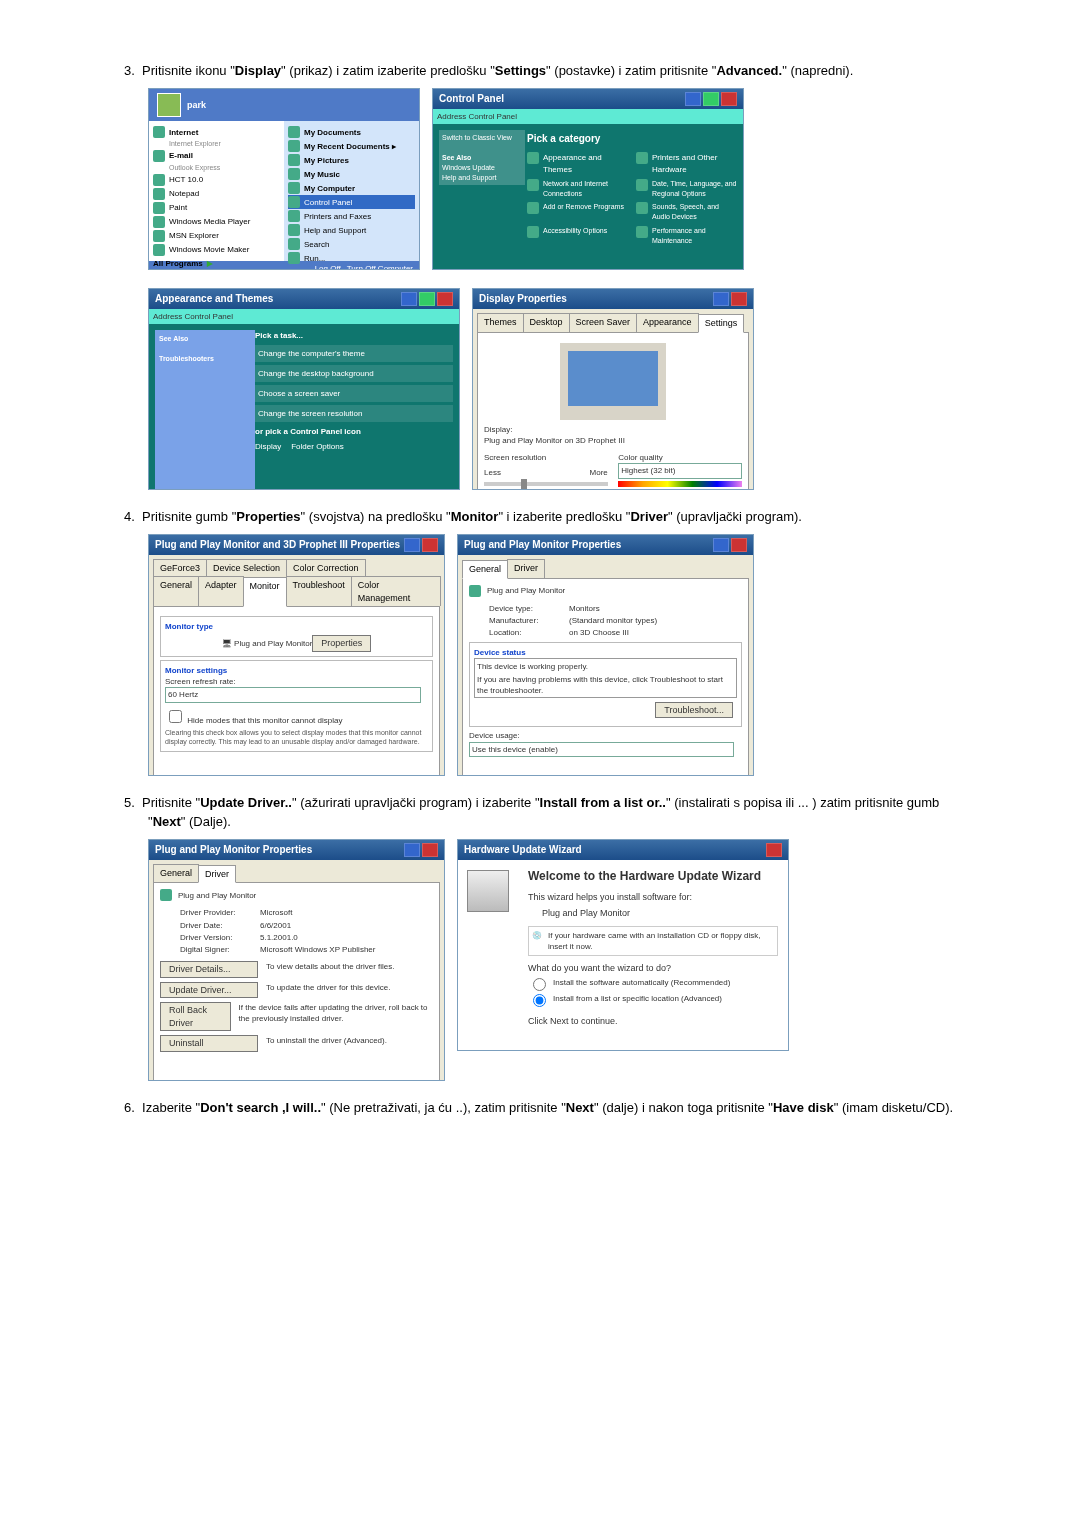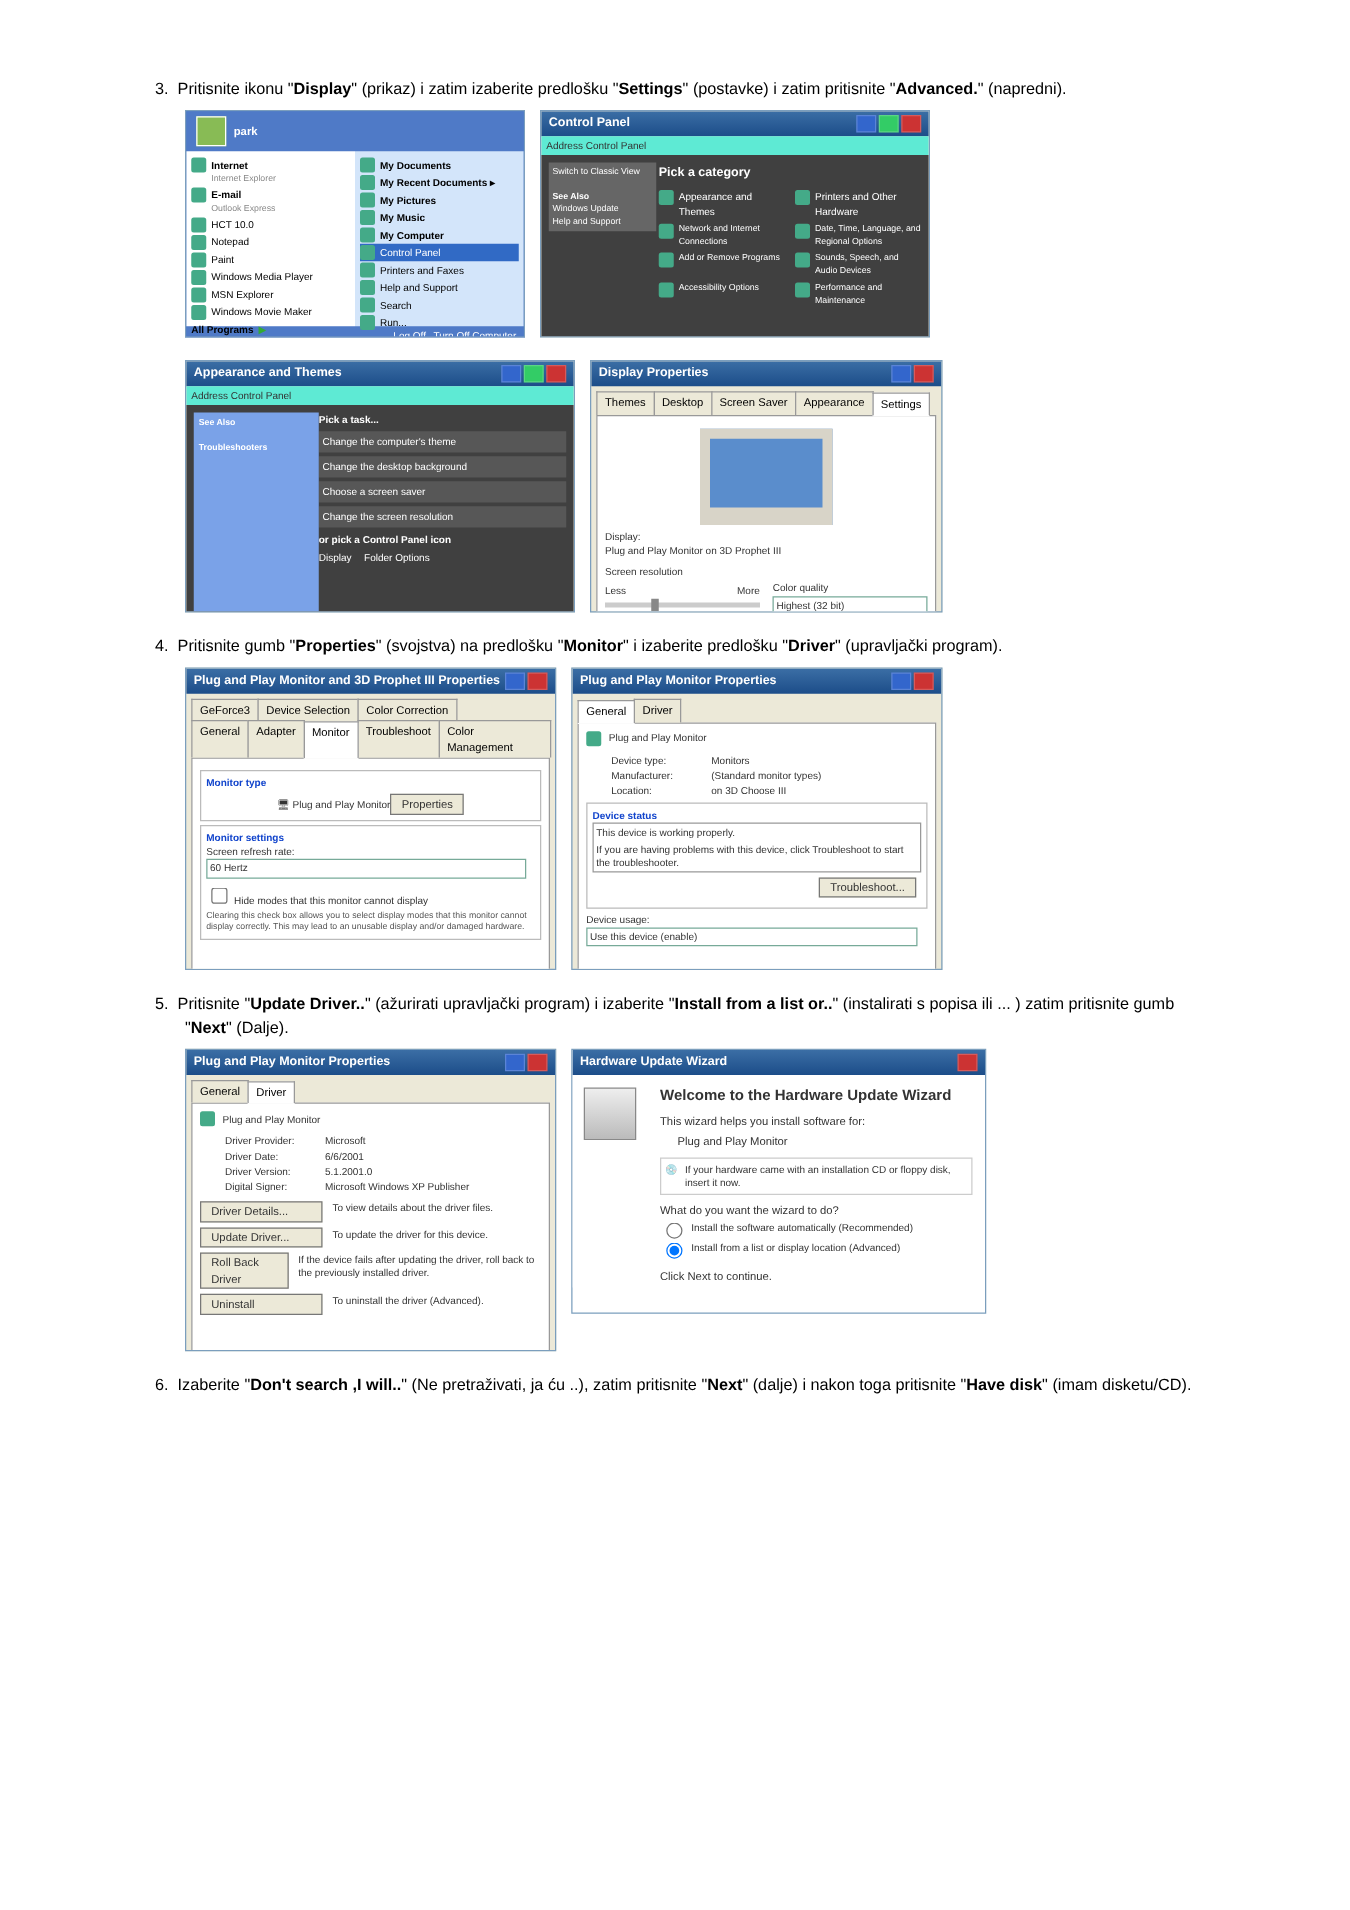--- a/index.html
+++ b/index.html
@@ -55,34 +55,34 @@
   .avatar { width:22px; height:22px; background:#8b5; border:1px solid #fff; }
   .startcols { display:flex; height:140px; }
   .colL { background:#fff; width:50%; padding:4px; font-size:8px; }
   .colR { background:#d3e5fa; width:50%; padding:4px; font-size:8px; }
   .smitem { display:flex; align-items:center; gap:4px; padding:1px 0; }
   .smitem.sel { background:#316ac5; color:#fff; }
   .ico { width:12px; height:12px; background:#4a8; border-radius:2px; flex-shrink:0; }
   .logoff { font-size:8px; color:#fff; display:flex; gap:6px; justify-content:flex-end; padding:2px 6px; background:#4f7ac7;}
 
   .cpwin { width:310px; height:180px; }
-  .cpbody { background:#404040; height:140px; padding:6px; color:#fff; font-size:8px;}
+  .cpbody { background:#0f766e; height:140px; padding:6px; color:#fff; font-size:8px;}
   .cpbody h4 { margin:2px 0 6px; font-size:10px; font-weight:bold; }
   .cplinks { display:grid; grid-template-columns:1fr 1fr; gap:4px 8px; }
   .cplinks div { display:flex; gap:4px; align-items:flex-start; }
   .cpbar { background:#5eead4; font-size:8px; padding:2px 4px; color:#333; }
 
   
   .dispprops { width:280px; height:200px; }
   .tabs { display:flex; font-size:9px; margin:4px 4px 0; }
   .tab { padding:2px 6px; background:#ece9d8; border:1px solid #999; border-bottom:none; margin-right:-1px;}
   .tab.sel { background:#fff; border-bottom:1px solid #fff; position:relative; top:1px;}
   .tabbody { background:#fff; border:1px solid #999; margin:0 4px 4px; height:155px; padding:6px; font-size:8px; color:#333;}
   .monthumb { width:90px; height:55px; border:8px solid #d8d4c8; border-bottom-width:14px; margin:4px auto; background:#5a8dcc;}
-  .labelrow { display:flex; justify-content:space-between; margin-top:4px;align-items:flex-end;}
+  .labelrow { display:flex; justify-content:space-between; margin-top:4px;}
   .slider { height:4px; background:#ccc; position:relative; margin:3px 0;}
   .slider .knob { width:6px; height:10px; background:#888; position:absolute; top:-3px; left:30%;}
   .btnrow { display:flex; justify-content:flex-end; gap:4px; margin:4px;}
   .btn { border:1px solid #777; background:#ece9d8; padding:1px 8px; font-size:9px; }
 
   .cp2 { width:310px; height:200px; }
   .cp2 .cpbody { height:160px; }
   .sidepanel { width:92px; background:#7aa2e8; padding:4px; font-size:7px; float:left; height:152px;}
   .maintask { margin-left:100px; color:#fff;}
   .task { background:rgba(255,255,255,.12); padding:3px; margin:3px 0; font-size:8px;}
@@ -515,21 +515,21 @@
             <span>💿</span>
             <span>If your hardware came with an installation CD or floppy disk, insert it now.</span>
           </div>
         <div>What do you want the wizard to do?</div>
         <label class="radio">
             <input type="radio" name="w" style=""> 
             <span>Install the software automatically (Recommended)</span>
           </label>
         <label class="radio">
             <input type="radio" name="w" checked="" style=""> 
-            <span>Install from a list or display location (Advanced)</span>
+            <span>Install from a list or specific location (Advanced)</span>
           </label>
         <div style="margin-top:8px">Click Next to continue.</div>
       </div>
     </div>
   </div>
 </div>
 
 <p class="step">6.&nbsp; Izaberite "<b>Don't search ,I will..</b>" (Ne pretraživati, ja ću ..), zatim pritisnite "<b>Next</b>" (dalje) i nakon toga pritisnite "<b>Have disk</b>" (imam disketu/CD).</p>
 
 </body></html>

